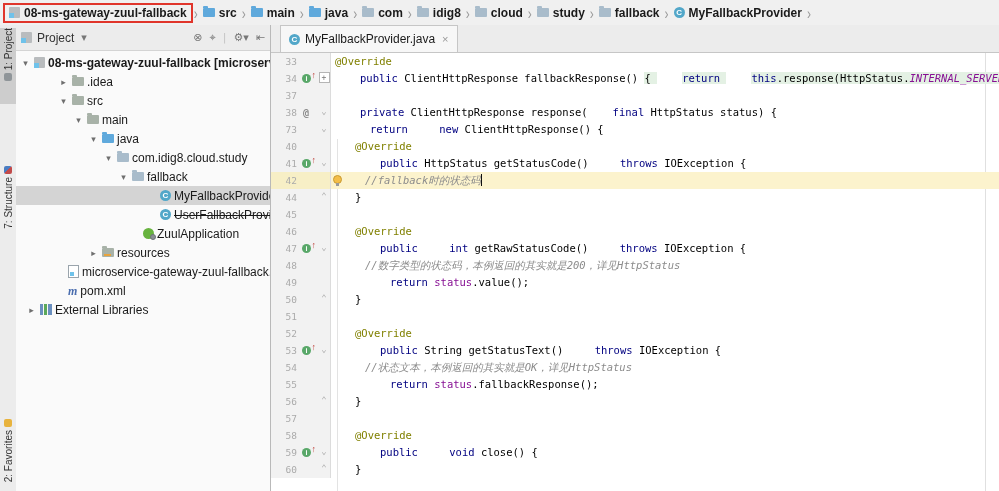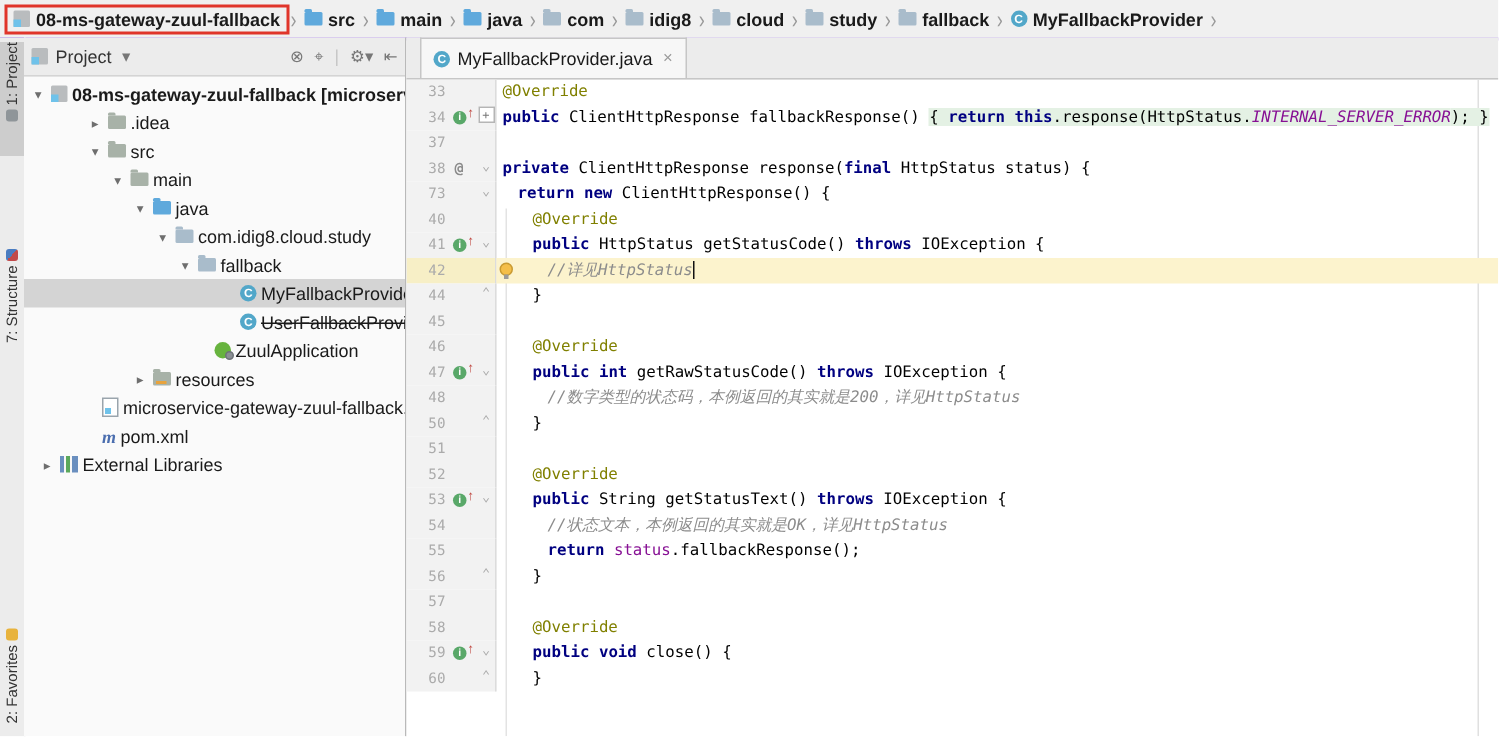--- a/index.html
+++ b/index.html
@@ -60,21 +60,21 @@
             font-family:"DejaVu Sans Mono",monospace;font-size:10.5px;}
   .crow{height:17px;display:flex;align-items:center;}
   .ln{width:26px;flex:0 0 auto;text-align:right;padding-right:3px;color:#ABABAB;
       font-size:9.5px;background:#F2F2F2;height:17px;line-height:17px;}
   .gi{width:18px;flex:0 0 auto;background:#F2F2F2;height:17px;position:relative;}
   .fd{width:12px;flex:0 0 auto;background:#F2F2F2;height:17px;color:#A9A9A9;font-size:9px;
       text-align:center;line-height:15px;border-right:1px solid #DCDCDC;}
   .ct{flex:1;height:17px;line-height:17px;white-space:pre;position:relative;color:#000;}
   .crow.cur .ln,.crow.cur .gi,.crow.cur .fd{background:#F7EFC6;}
   .crow.cur .ct{background:#FCF3CD;}
-  .k{color:#000080;font-weight:bold;}
+  .k{color:#000080;font-weight:normal;margin-left:25px;}
   .a{color:#808000;}
   .c{color:#8C8C8C;font-style:italic;}
   .f{color:#871094;}
   .x{color:#871094;font-style:italic;}
   .p{color:#000;}
   .bgfold{background:#E4F1E4;}
   .caret{display:inline-block;width:1px;height:12px;background:#111;vertical-align:text-bottom;}
   .ov{position:absolute;left:2px;top:4px;width:9px;height:9px;border-radius:50%;background:#59A869;
       color:#fff;font:bold 7px/9px "Liberation Sans",sans-serif;text-align:center;}
   .ov::after{content:"\2191";position:absolute;right:-5px;top:-3px;color:#C04A43;font-size:9px;font-weight:bold;}
@@ -300,21 +300,21 @@
           <span class="gi">
             <span class="ov">i</span>
           </span>
           <span class="fd">⌄</span>
           <div class="ct" style="padding-left: 24px;"><span class="k">public</span><span class="p"> HttpStatus getStatusCode() </span><span class="k">throws</span><span class="p"> IOException {</span></div>
         </div>
         <div class="crow cur">
           <span class="ln">42</span>
           <span class="gi"></span>
           <span class="fd"></span>
-          <div class="ct" style="padding-left: 34px;"><span class="bulb"></span><span class="c">//详见HttpStatus</span><span class="caret"></span></div>
+          <div class="ct" style="padding-left: 34px;"><span class="bulb"></span><span class="c">//fallback时的状态码</span><span class="caret"></span></div>
         </div>
         <div class="crow">
           <span class="ln">44</span>
           <span class="gi"></span>
           <span class="fd">⌃</span>
           <div class="ct" style="padding-left: 24px;"><span class="p">}</span></div>
         </div>
         <div class="crow">
           <span class="ln">45</span>
           <span class="gi"></span>
@@ -333,20 +333,26 @@
             <span class="ov">i</span>
           </span>
           <span class="fd">⌄</span>
           <div class="ct" style="padding-left: 24px;"><span class="k">public</span><span class="p"> </span><span class="k">int</span><span class="p"> getRawStatusCode() </span><span class="k">throws</span><span class="p"> IOException {</span></div>
         </div>
         <div class="crow">
           <span class="ln">48</span>
           <span class="gi"></span>
           <span class="fd"></span>
           <div class="ct" style="padding-left: 34px;"><span class="c">//数字类型的状态码，本例返回的其实就是200，详见HttpStatus</span></div>
+        </div>
+        <div class="crow">
+          <span class="ln">49</span>
+          <span class="gi"></span>
+          <span class="fd"></span>
+          <div class="ct" style="padding-left: 34px;"><span class="k">return</span><span class="p"> </span><span class="f">status</span><span class="p">.value();</span></div>
         </div>
         <div class="crow">
           <span class="ln">50</span>
           <span class="gi"></span>
           <span class="fd">⌃</span>
           <div class="ct" style="padding-left: 24px;"><span class="p">}</span></div>
         </div>
         <div class="crow">
           <span class="ln">51</span>
           <span class="gi"></span>

